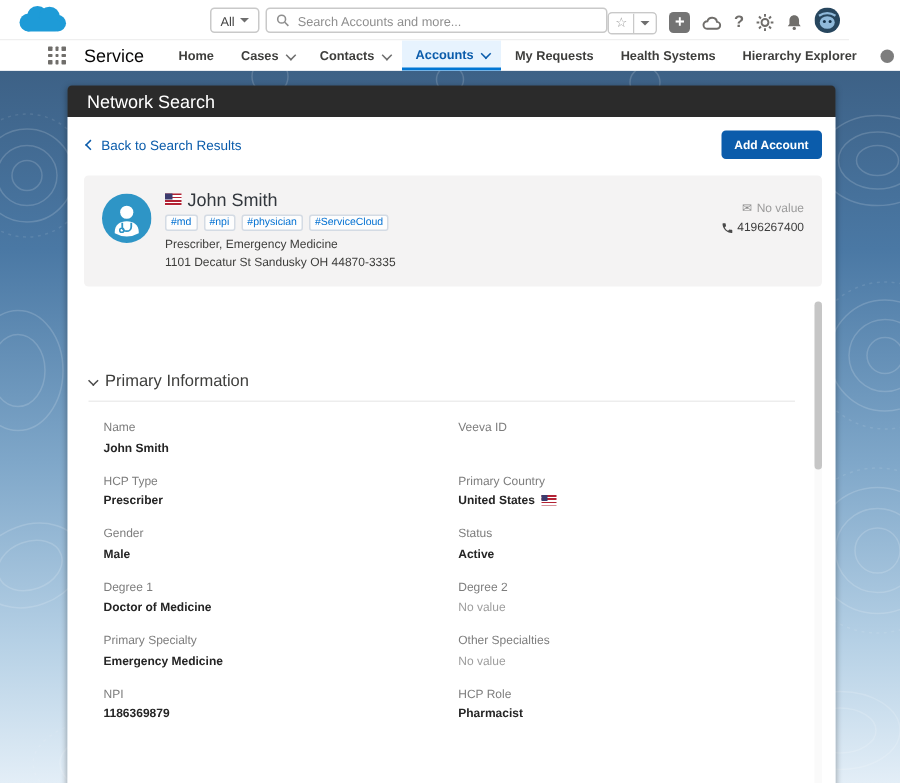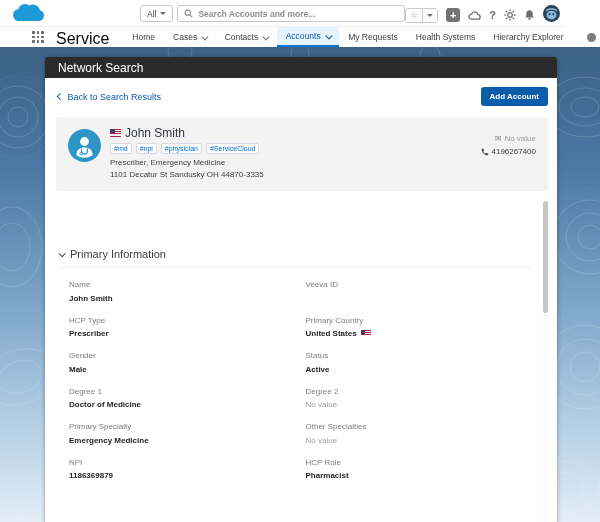--- a/index.html
+++ b/index.html
@@ -10,41 +10,41 @@
   
   .bg { position: absolute; left: 0; top: 47px; width: 600px; height: 475px; }
   .bg svg { display: block; }
 
   
   .topbar { position: absolute; left: 0; top: 0; width: 566px; height: 27px; background: #fff; border-bottom: 1px solid #efefef; z-index: 5; }
   .sf-logo { position: absolute; left: 10px; top: 2px; width: 36px; height: 22px; }
   .search-wrap { position: absolute; left: 140px; top: 5px; display: flex; gap: 4px; align-items: center; }
   .scope { display: flex; align-items: center; gap: 4px; height: 17px; padding: 0 6px; border: 1px solid #c9c9c9; border-radius: 3px; background: #fff; font-size: 8.5px; color: #444; font-family: inherit; cursor: pointer; }
   .searchbox { display: flex; align-items: center; gap: 5px; width: 228px; height: 17px; border: 1px solid #c9c9c9; border-radius: 3px; background: #fff; padding: 0 6px; }
-  .search-input { border: none; outline: none; flex: 1; font-size: 8.5px; font-family: inherit; color: #333; background: transparent; font-weight: bold; }
+  .search-input { border: none; outline: none; flex: 1; font-size: 8.5px; font-family: inherit; color: #333; background: transparent; }
   .search-input::placeholder { color: #8e8e8e; }
   .caret-solid { width: 0; height: 0; border-left: 3px solid transparent; border-right: 3px solid transparent; border-top: 3.5px solid #6e6e6e; display: inline-block; }
   .chev { display: inline-block; width: 4.5px; height: 4.5px; border-right: 1.2px solid #6e6e6e; border-bottom: 1.2px solid #6e6e6e; transform: rotate(45deg) translateY(-1px); }
   .chev-left { display: inline-block; width: 4.5px; height: 4.5px; border-left: 1.4px solid #0b5cab; border-bottom: 1.4px solid #0b5cab; transform: rotate(45deg); margin-right: 5px; }
   .utils { position: absolute; right: 6px; top: 5px; display: flex; align-items: center; gap: 8px; }
   .favbox { display: flex; align-items: center; height: 15px; border: 1px solid #c9c9c9; border-radius: 3px; overflow: hidden; }
   .favstar, .favcaret { background: #fff; border: none; height: 100%; display: flex; align-items: center; cursor: pointer; padding: 0 4px; }
   .favstar { font-size: 9px; color: #9b9b9b; border-right: 1px solid #c9c9c9; }
   .plusbtn { width: 14px; height: 14px; background: #747474; color: #fff; border: none; border-radius: 3px; font-size: 11px; line-height: 12px; font-weight: bold; cursor: pointer; display: flex; align-items: center; justify-content: center; font-family: inherit; }
   .util { background: none; border: none; cursor: pointer; color: #706e6b; display: flex; align-items: center; padding: 0; }
   .qmark { font-size: 11px; font-weight: bold; font-family: inherit; color: #706e6b; }
   .avatar-btn { background: none; border: none; padding: 0; cursor: pointer; }
 
   
   .navbar { position: absolute; left: 0; top: 27px; width: 600px; height: 20px; background: #fff; display: flex; align-items: stretch; z-index: 5; }
   .waffle { margin: 4px 0 0 32px; width: 14px; height: 13px; display: grid; grid-template-columns: repeat(3, 2.5px); grid-template-rows: repeat(3, 2.5px); gap: 2px; background: none; border: none; cursor: pointer; padding: 0; }
   .waffle i { background: #706e6b; border-radius: 0.5px; }
-  .appname { font-size: 16px; color: #080707; margin: 3px 14px 0 10px; }
+  .appname { font-size: 12px; color: #080707; margin: 3px 14px 0 10px; }
   .tabs { display: flex; align-items: stretch; }
-  .tab { display: flex; align-items: center; gap: 5px; padding: 0 9px; font-size: 8.5px; color: #3e3e3c; cursor: pointer; }
+  .tab { display: flex; align-items: center; gap: 5px; padding: 0 9px; font-size: 8.5px; color: #3e3e3c; cursor: pointer; font-weight: bold; }
   .tab.active { background: #e7f3fe; border-bottom: 2px solid #0176d3; color: #0b5cab; }
   .tab.active .chev { border-color: #0b5cab; }
   .navedit { position: absolute; right: 4px; top: 6px; width: 9px; height: 9px; border-radius: 50%; background: #7d7d7d; border: none; cursor: pointer; }
 
   
   .card { position: absolute; left: 45px; top: 57px; width: 512px; z-index: 3; box-shadow: 0 1px 4px rgba(0,0,0,.35); border-radius: 3px; }
   .card-title { height: 21px; background: #2b2b2b; color: #fff; font-size: 12px; display: flex; align-items: center; padding-left: 13px; border-radius: 3px 3px 0 0; }
   .card-body { background: #fff; border-radius: 0 0 3px 3px; padding-bottom: 10px; }
   .toolbar { display: flex; justify-content: space-between; padding: 9px 9px 9px 13px; }
   .back { display: flex; align-items: center; font-size: 9px; color: #0b5cab; text-decoration: none; cursor: pointer; }

